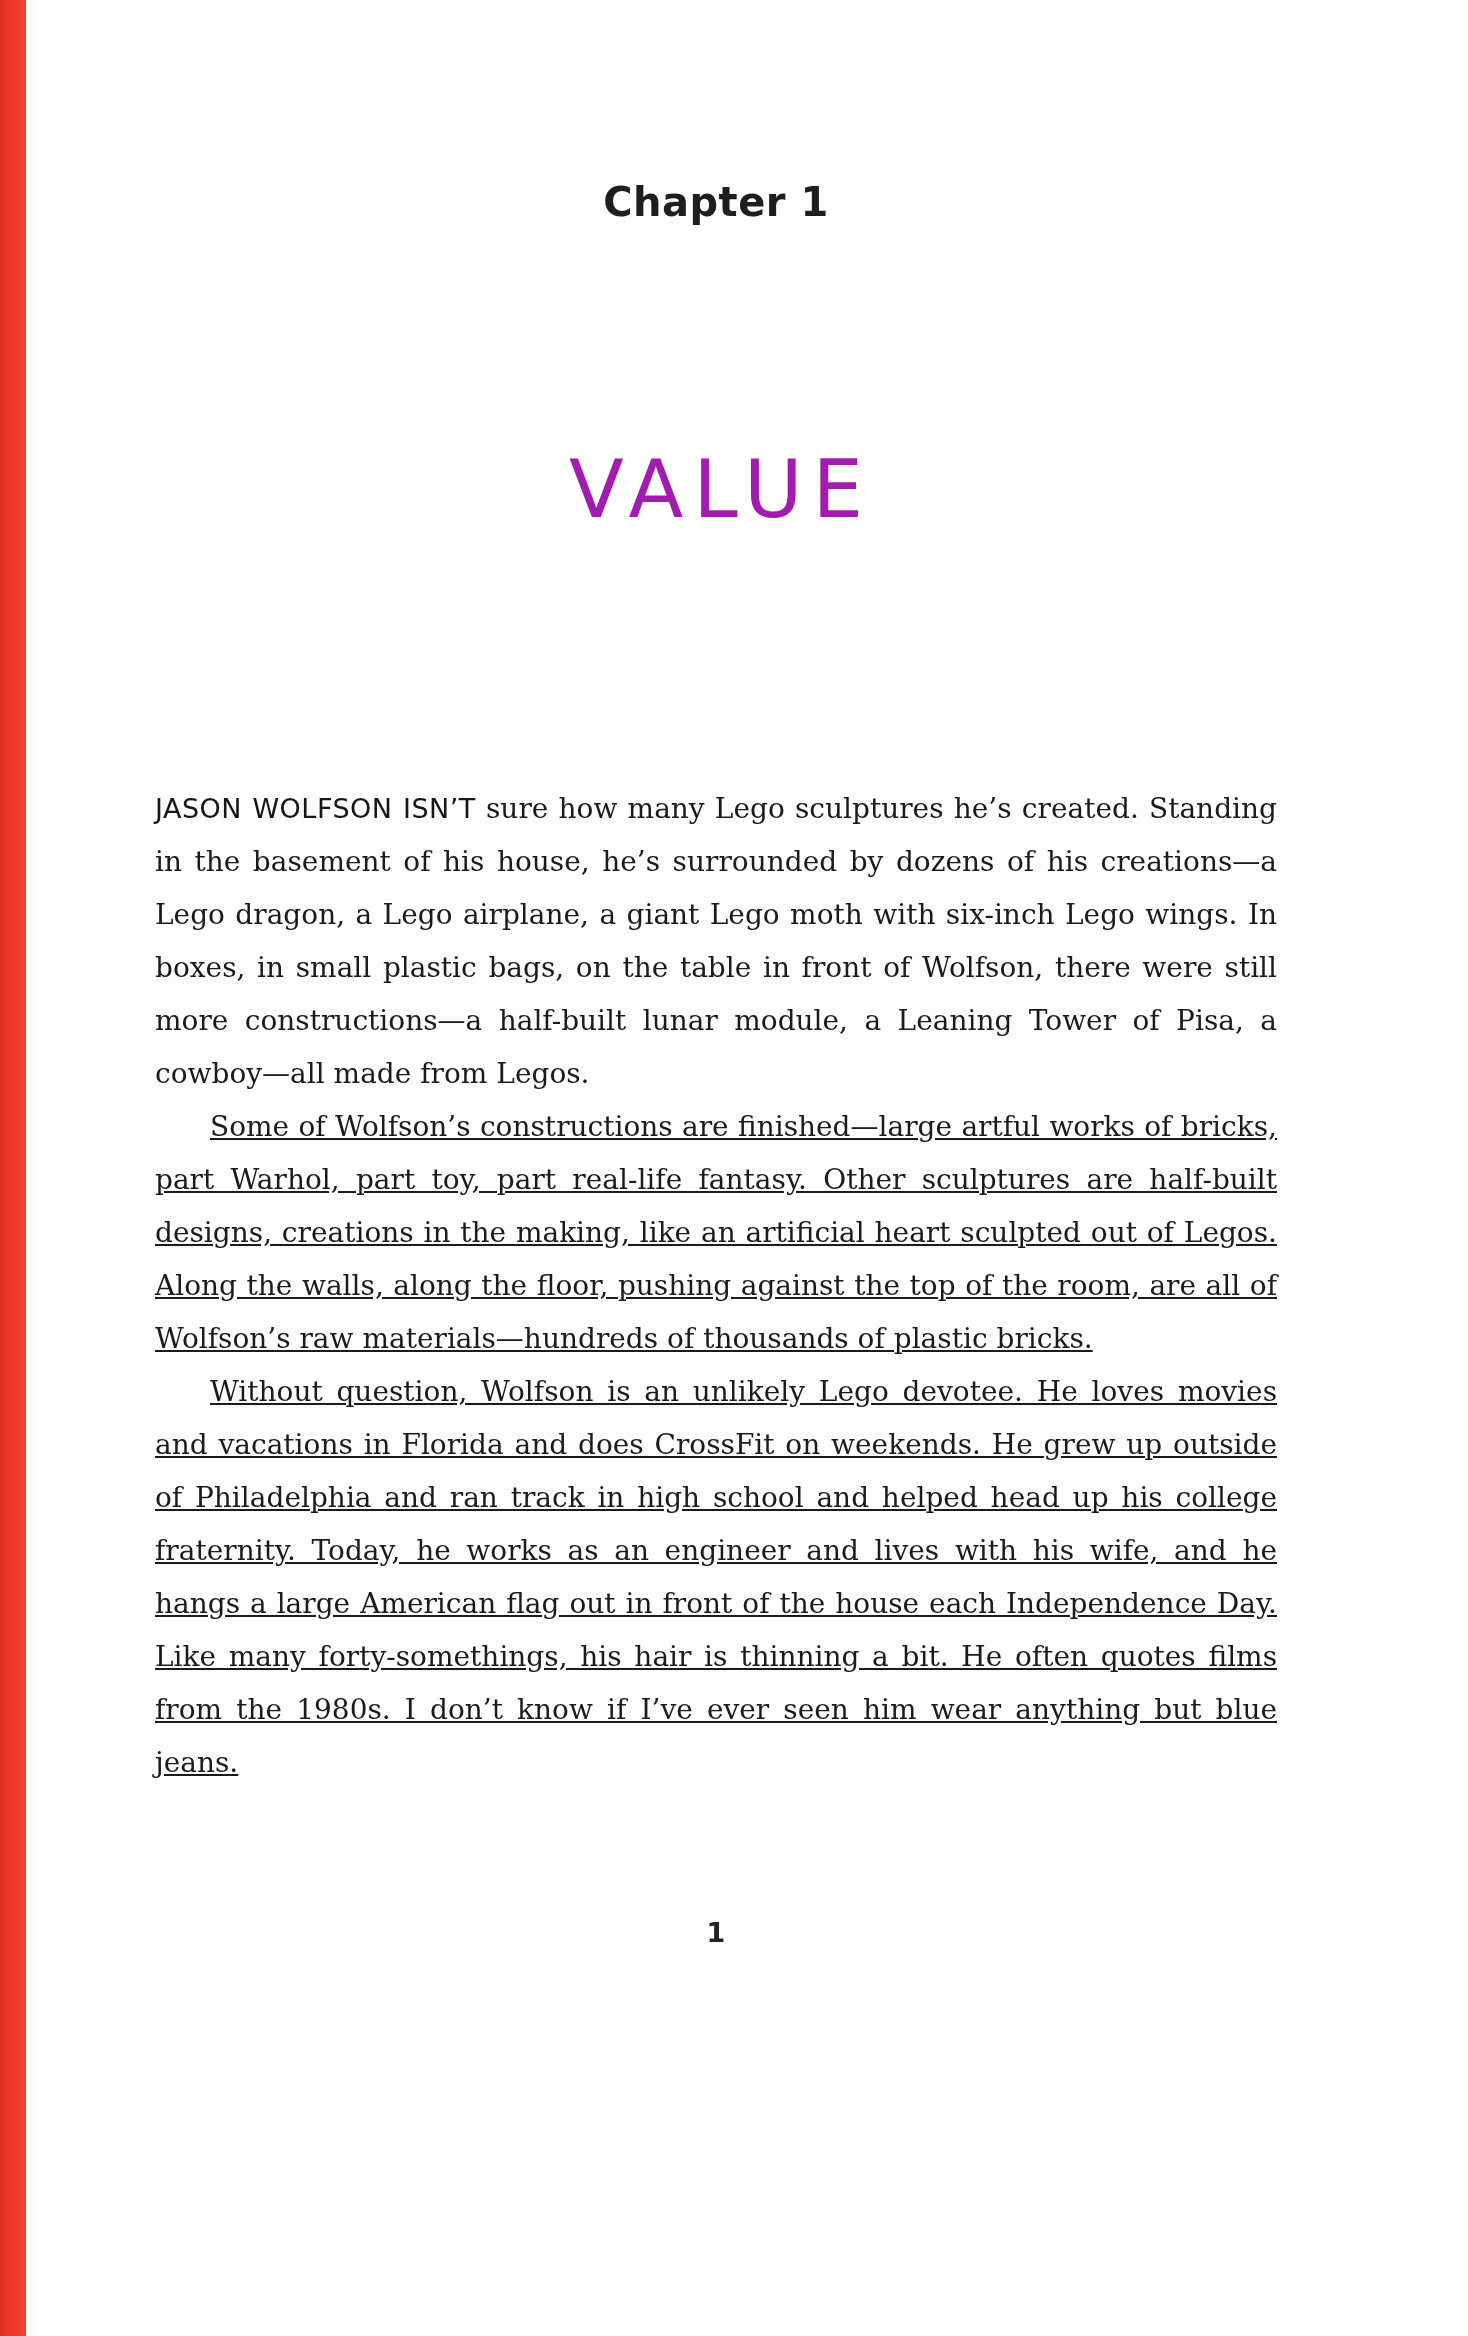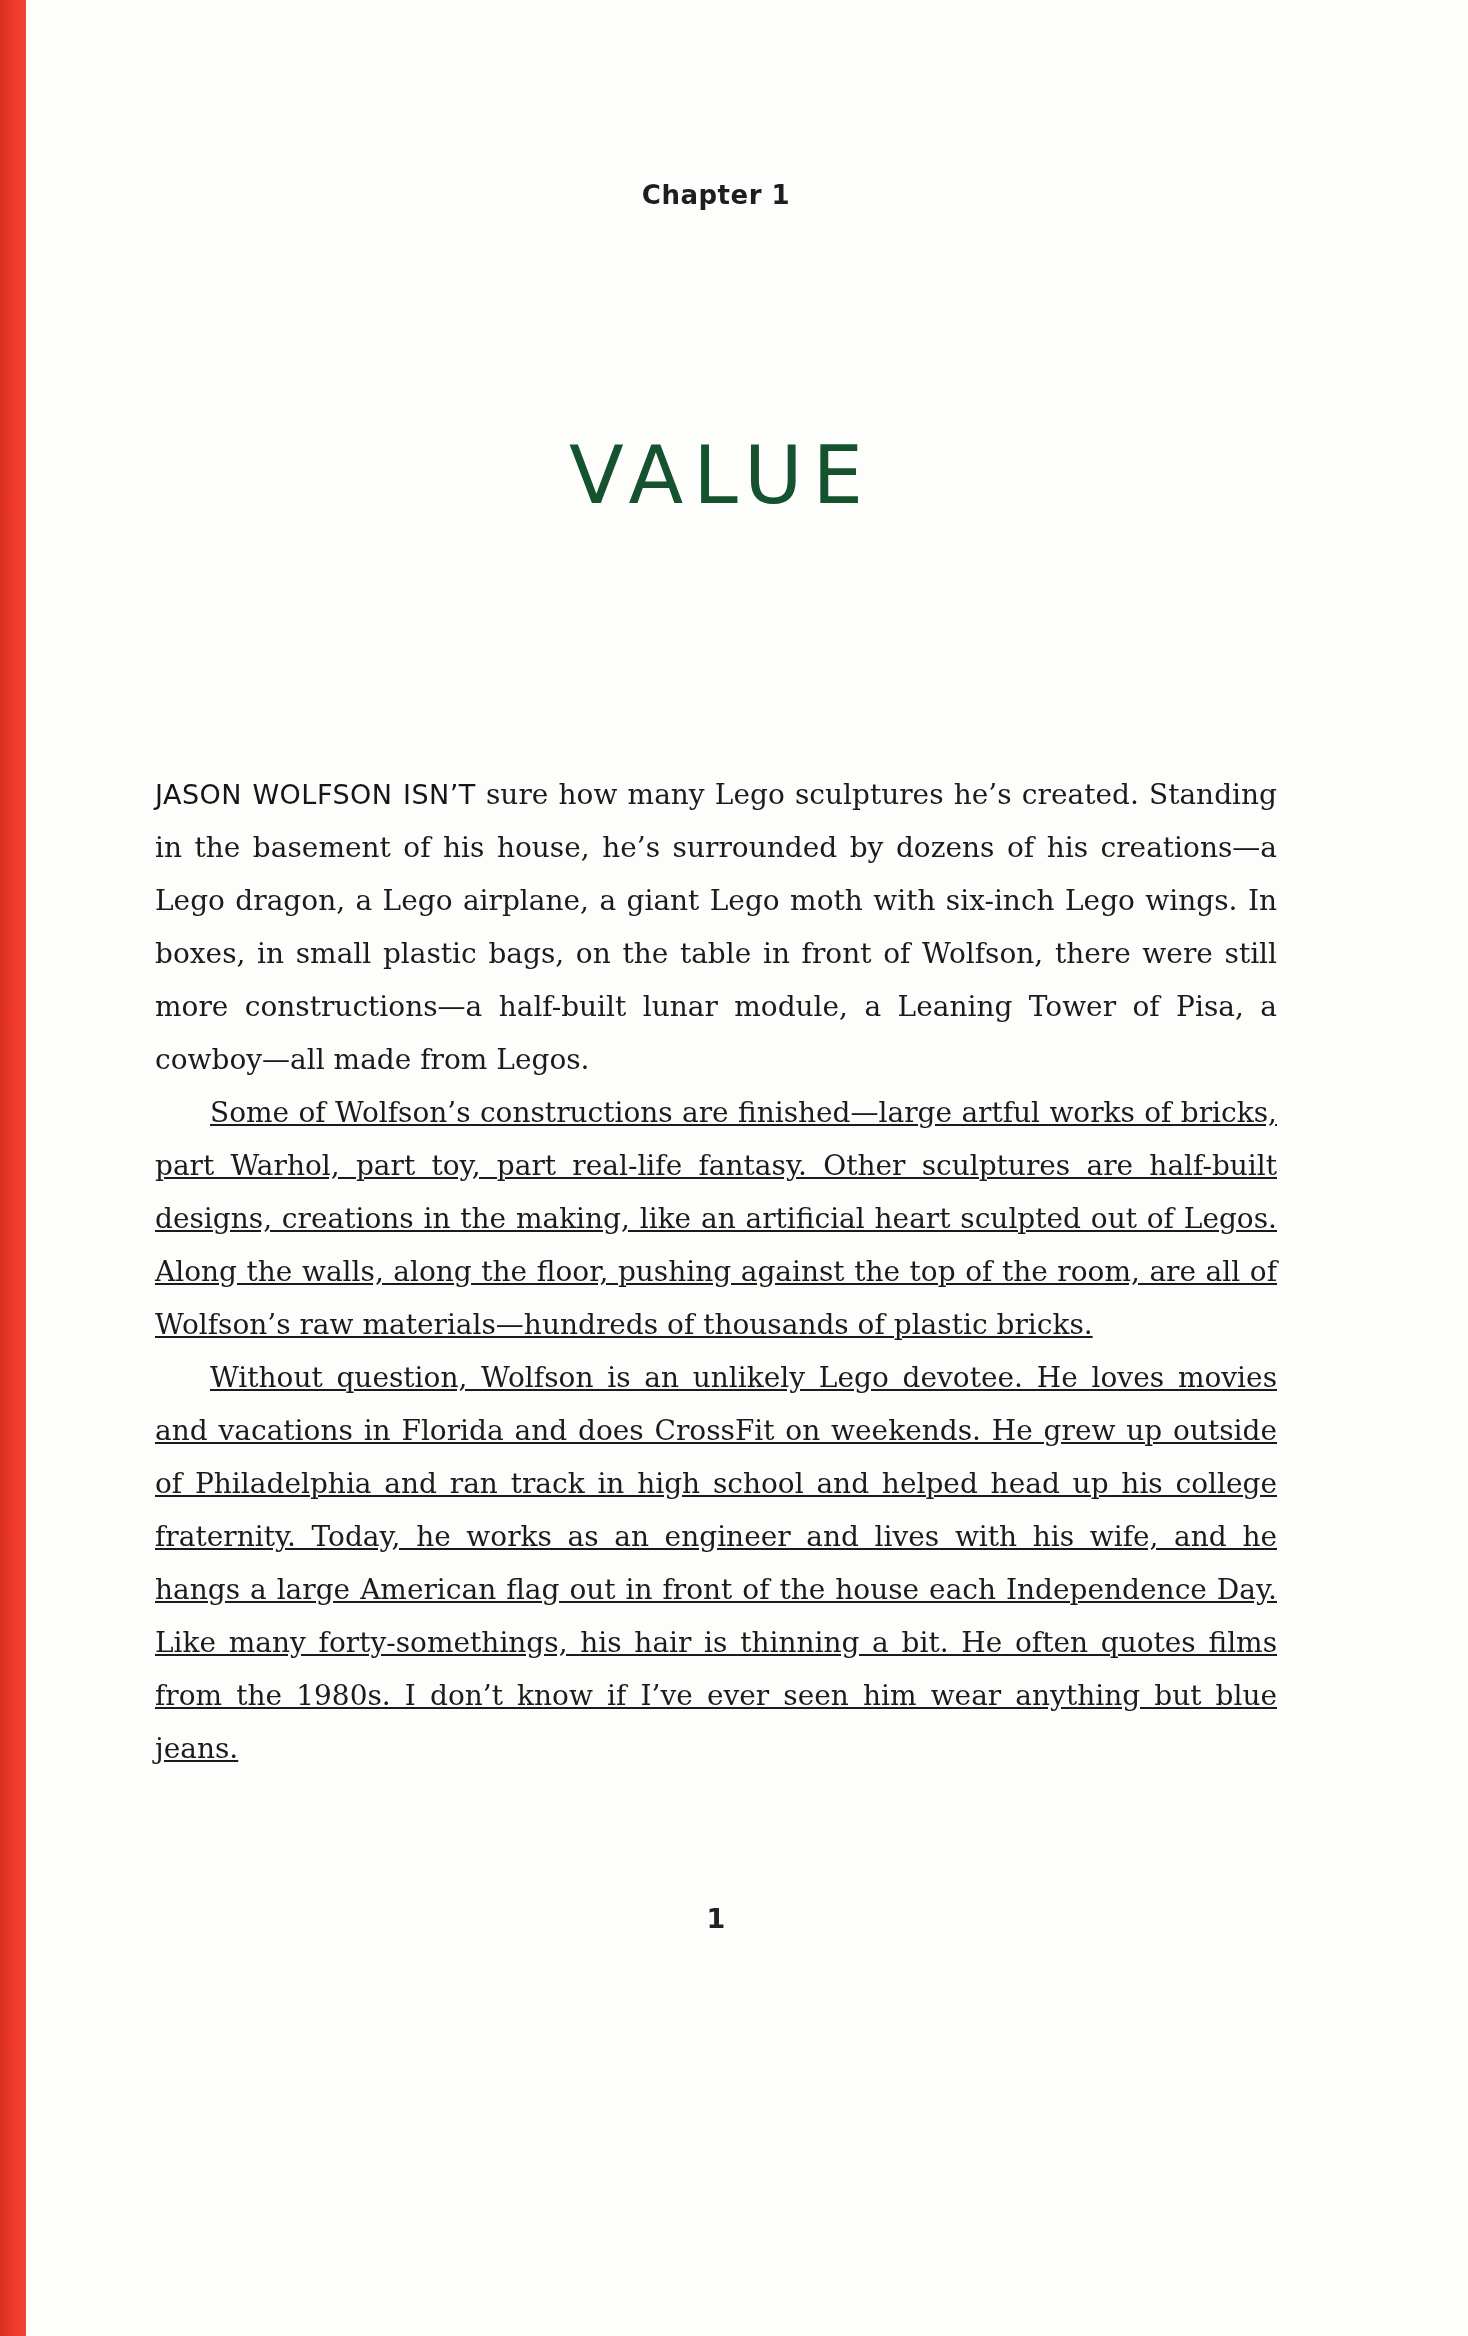--- a/index.html
+++ b/index.html
@@ -28,34 +28,34 @@
     position: absolute;
     left: 155px;
     top: 0;
     width: 1122px;
   }
   .chapter-label {
     margin: 182px 0 0 0;
     text-align: center;
     font-family: "DejaVu Sans", "Liberation Sans", sans-serif;
     font-weight: 700;
-    font-size: 26px;
+    font-size: 40px;
     line-height: 1;
     color: #1e1e1e;
     letter-spacing: 0.5px;
   }
   .chapter-title {
     margin: 228px 0 0 0;
     text-align: center;
     font-family: "DejaVu Sans", "Liberation Sans", sans-serif;
     font-weight: 400;
     font-size: 80px;
     line-height: 1;
     letter-spacing: 10px;
-    color: #14532d;
+    color: #a21caf;
     text-indent: 10px; 
   }
   .body-text {
     margin-top: 252px;
     font-size: 28px;
     line-height: 53px;
     text-align: justify;
   }
   .body-text p {
     margin: 0;

